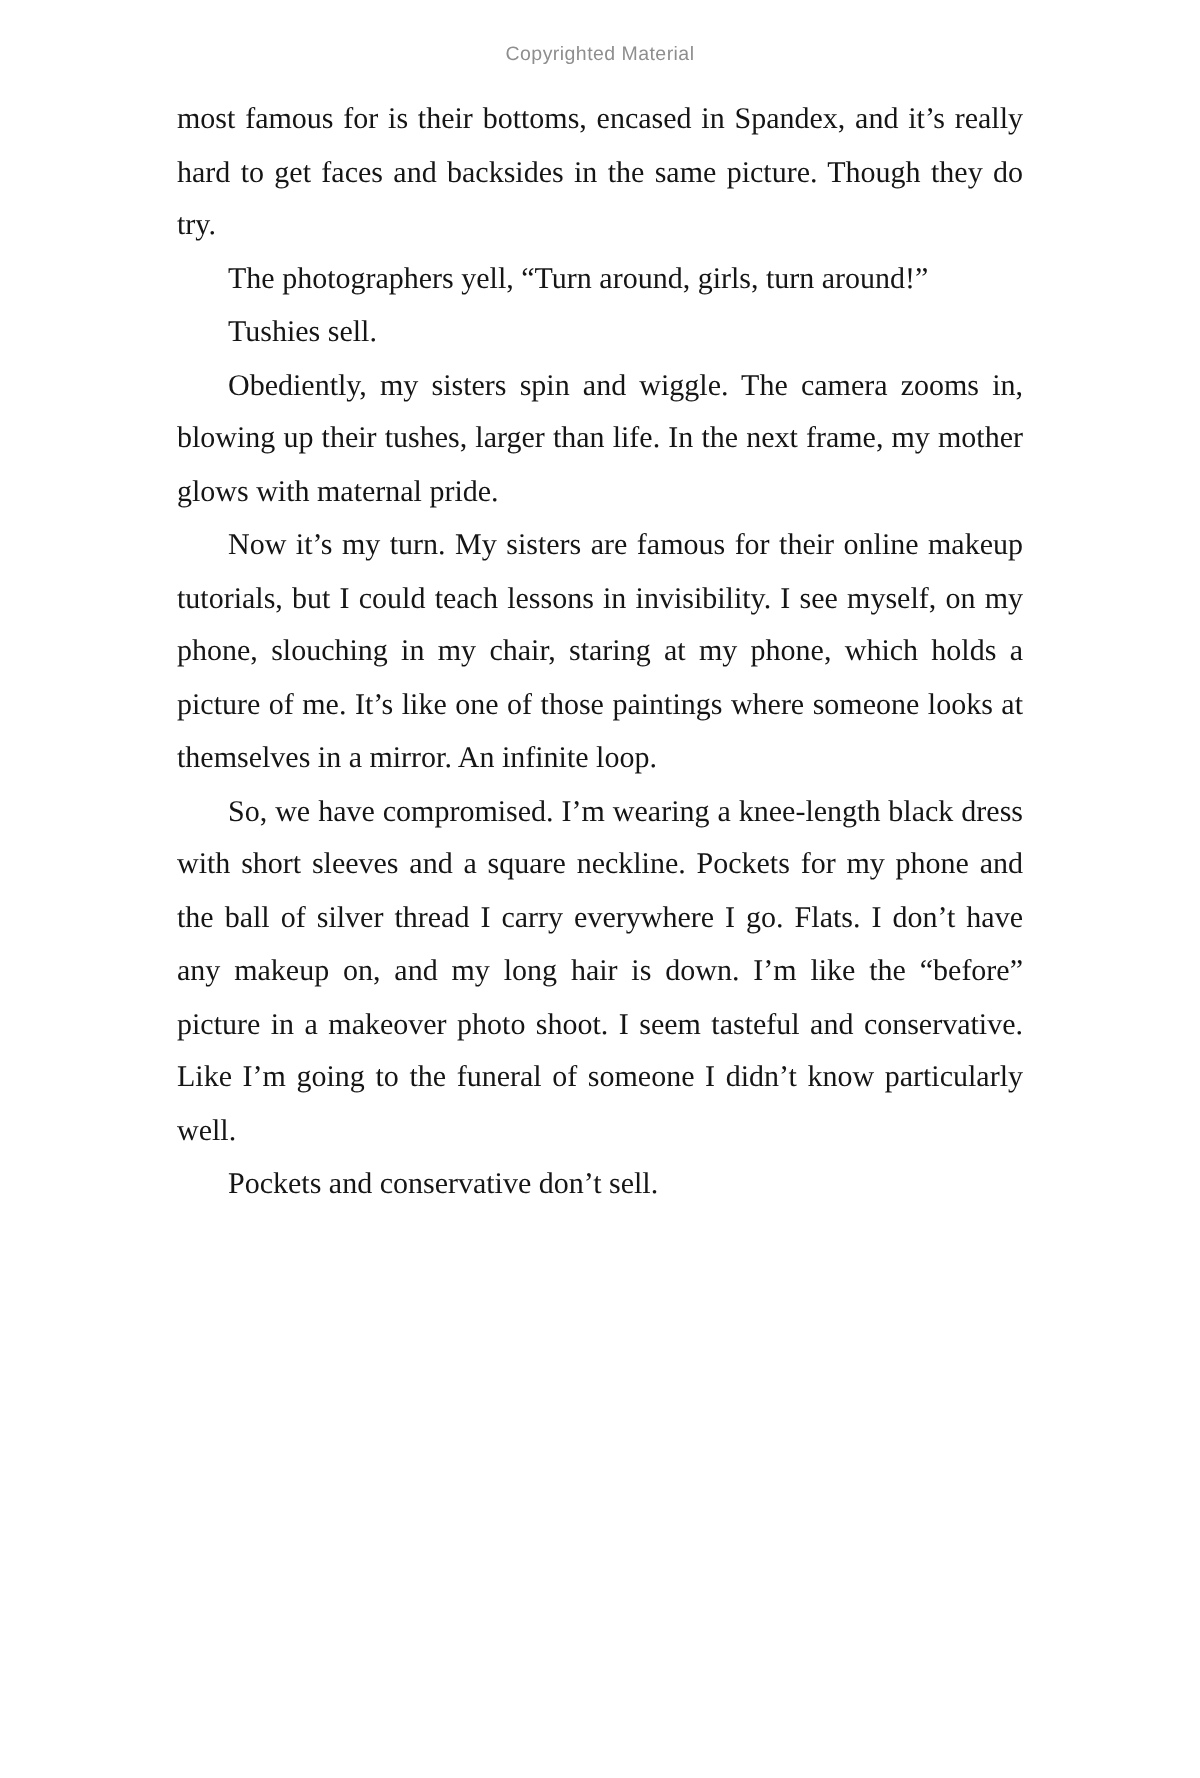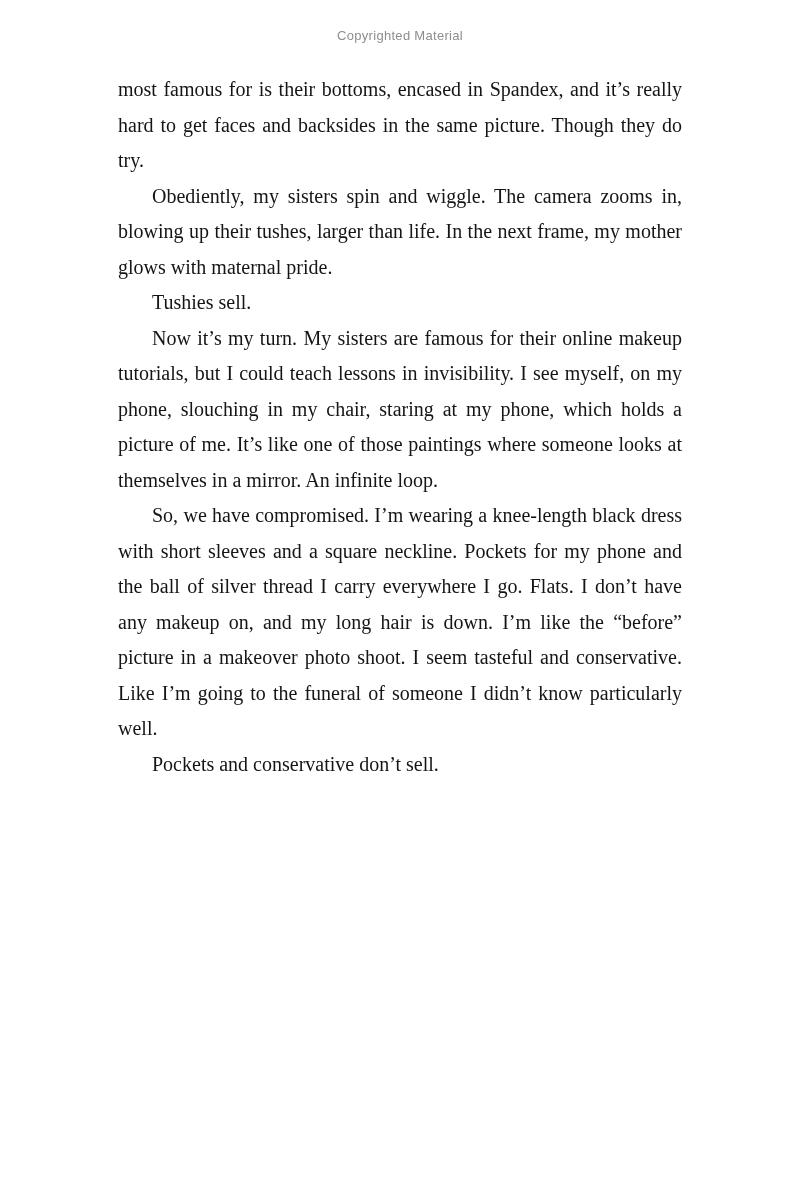--- a/index.html
+++ b/index.html
@@ -23,21 +23,21 @@
   }
   .notice-top { padding-top: 28px; }
   .notice-bottom {
     position: absolute;
     top: 1142px;
     left: 0;
     width: 100%;
   }
 
   .body-text {
-    margin: 29px 118px 0 118px;
+    margin: 19px 118px 0 118px;
     font-size: 20px;
     line-height: 35.5px;
     color: #151515;
     text-align: justify;
     text-justify: inter-word;
   }
   .body-text p {
     margin: 0;
     padding: 0;
     text-indent: 34px;
@@ -66,22 +66,23 @@
 </style>
 </head>
 <body>
 
 <div class="page">
 
   <div class="notice notice-top">Copyrighted Material</div>
 
   <div class="body-text">
       <p class="no-indent">most famous for is their bottoms, encased in Spandex, and it’s really hard to get faces and backsides in the same picture. Though they do try.</p>
+      <p>The photographers yell, “Turn around, girls, turn around!”</p>
+      <p>Tushies sell.</p>
       <p>Obediently, my sisters spin and wiggle. The camera zooms in, blowing up their tushes, larger than life. In the next frame, my mother glows with maternal pride.</p>
-      <p>Tushies sell.</p>
       <p>Now it’s my turn. My sisters are famous for their online makeup tutorials, but I could teach lessons in invisibility. I see myself, on my phone, slouching in my chair, staring at my phone, which holds a picture of me. It’s like one of those paintings where someone looks at themselves in a mirror. An infinite loop.</p>
       <p>So, we have compromised. I’m wearing a knee-length black dress with short sleeves and a square neckline. Pockets for my phone and the ball of silver thread I carry everywhere I go. Flats. I don’t have any makeup on, and my long hair is down. I’m like the “before” picture in a makeover photo shoot. I seem tasteful and conservative. Like I’m going to the funeral of someone I didn’t know particularly well.</p>
       <p>Pockets and conservative don’t sell.</p>
     </div>
 
   <div class="ornament">
     <svg viewBox="0 0 100 50" xmlns="http://www.w3.org/2000/svg">
 
       <g stroke="#c3c3c3" fill="#c9c9c9">
         <path d="M41 37 C30 35, 21 27, 19 10" fill="none" stroke-width="1.4"></path>

